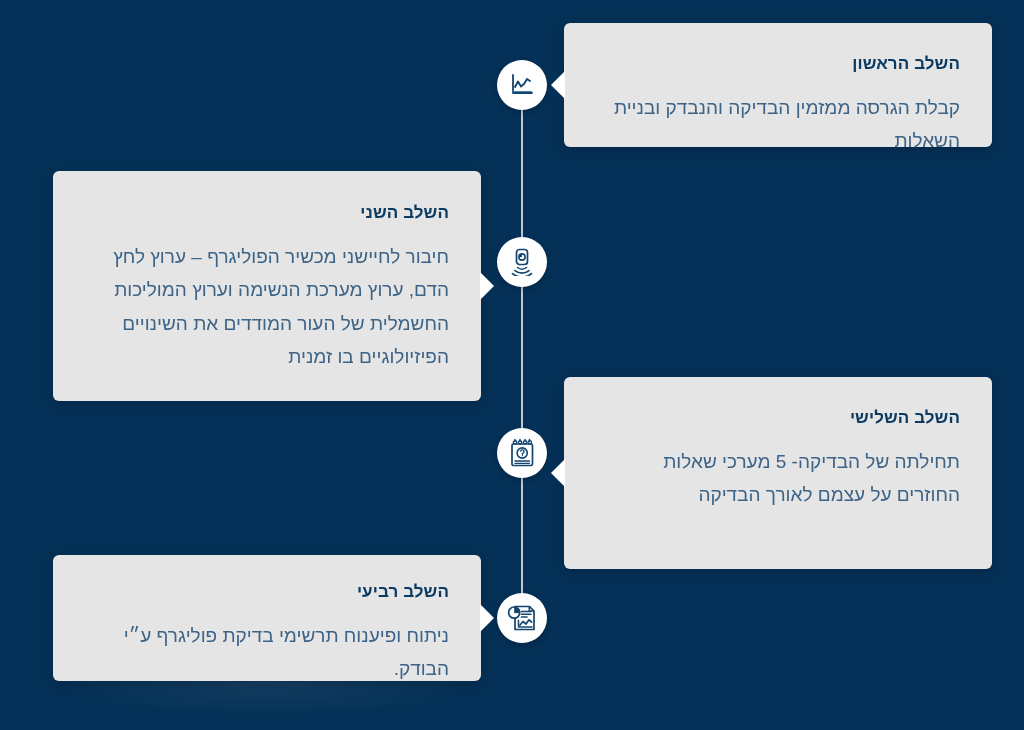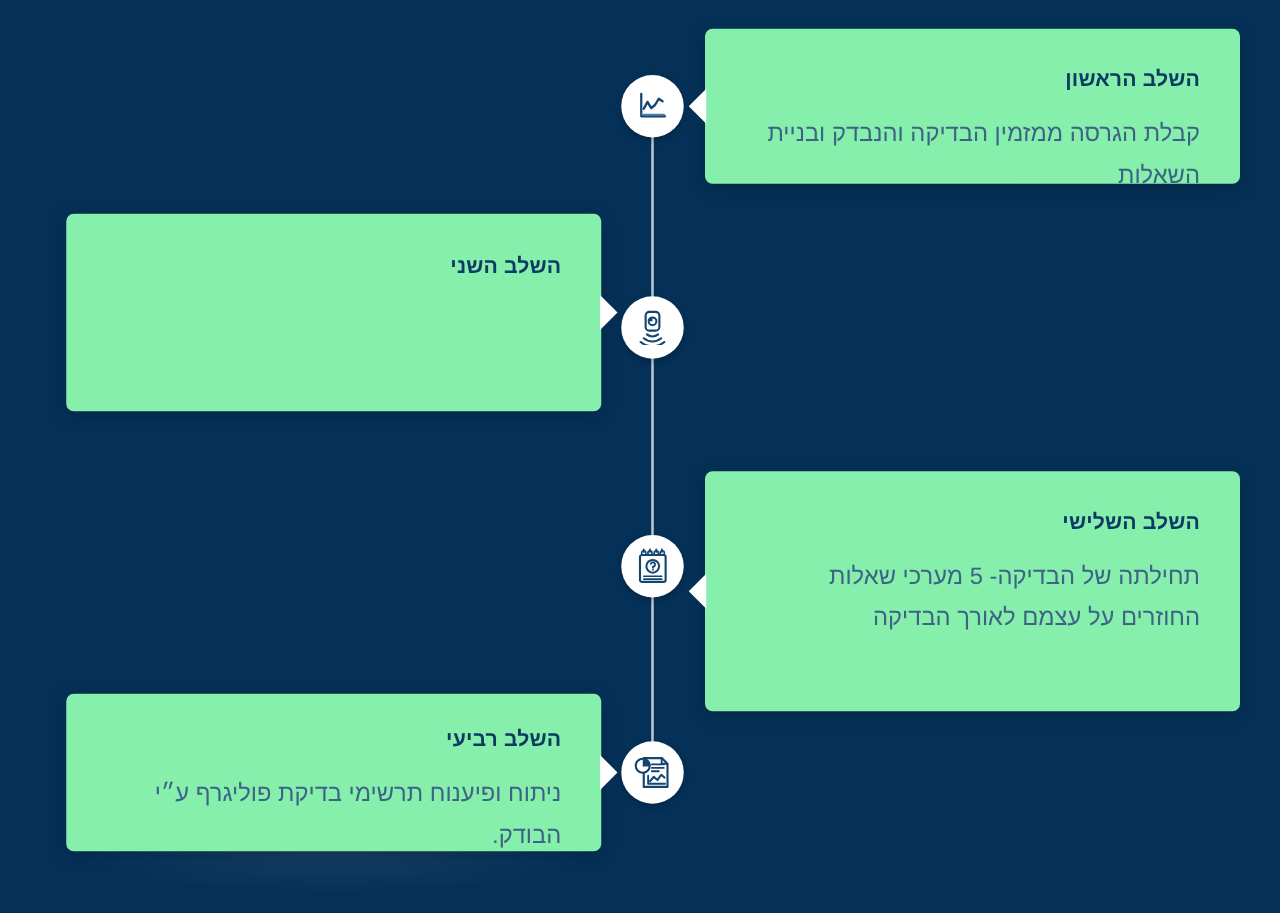--- a/index.html
+++ b/index.html
@@ -55,21 +55,21 @@
   .node svg { display: block; }
 
   .node-1 { top: 85px; }
   .node-2 { top: 262px; }
   .node-3 { top: 453px; }
   .node-4 { top: 618px; }
 
   
   .card {
     position: absolute;
-    background: #86efac;
+    background: #e5e5e5;
     border-radius: 6px;
     box-shadow: 0 3px 14px rgba(0,0,0,0.22);
     box-sizing: border-box;
     z-index: 2;
   }
   .card-inner {
     padding: 26px 32px 26px 32px;
     text-align: right;
     direction: rtl;
   }
@@ -117,21 +117,21 @@
   }
   .card-left > .notch {
     right: -13px;
     border-top: 14px solid transparent;
     border-bottom: 14px solid transparent;
     border-left: 14px solid #ffffff;
   }
 
   
   .card-1 { top: 23px;  height: 124px; }
-  .card-2 { top: 171px; height: 158px; }
+  .card-2 { top: 171px; height: 230px; }
   .card-3 { top: 377px; height: 192px; }
   .card-4 { top: 555px; height: 126px; }
 
   .card-1 .card-inner { padding-top: 30px; }
   .card-2 .card-inner { padding-top: 31px; }
   .card-3 .card-inner { padding-top: 30px; }
   .card-4 .card-inner { }
 
   
   .bottom-glow {
@@ -168,20 +168,21 @@
         <path d="M4 19.5 L22.5 19.5" fill="none" stroke="#4a7fa5" stroke-width="1" stroke-linecap="round"></path>
         <polyline points="6,15 9,9.5 12,14.5 15,12 18,7 21,9" fill="none" stroke="#12456f" stroke-width="1.9" stroke-linecap="round" stroke-linejoin="round"></polyline>
       </svg>
     </span>
   </div>
 
   <div class="card card-left card-2">
     <div class="notch"></div>
     <div class="card-inner">
       <div class="card-title">השלב השני</div>
+      <div class="card-body">חיבור לחיישני מכשיר הפוליגרף – ערוץ לחץ הדם, ערוץ מערכת הנשימה וערוץ המוליכות החשמלית של העור המודדים את השינויים הפיזיולוגיים בו זמנית</div>
     </div>
   </div>
 
   <div class="node node-2">
     <span>
       <svg width="26" height="28" viewBox="0 0 26 28" aria-hidden="true">
         <rect x="7.5" y="1.5" width="11" height="15" rx="3" ry="3" fill="none" stroke="#12456f" stroke-width="1.7"></rect>
         <circle cx="13" cy="9" r="3.1" fill="none" stroke="#12456f" stroke-width="1.6"></circle>
         <path d="M10 9 a3 3 0 0 1 3 -3 l0 3 z" fill="#12456f"></path>
         <path d="M8.5 19.5 a7 7 0 0 0 9 0" fill="none" stroke="#12456f" stroke-width="1.6" stroke-linecap="round"></path>

